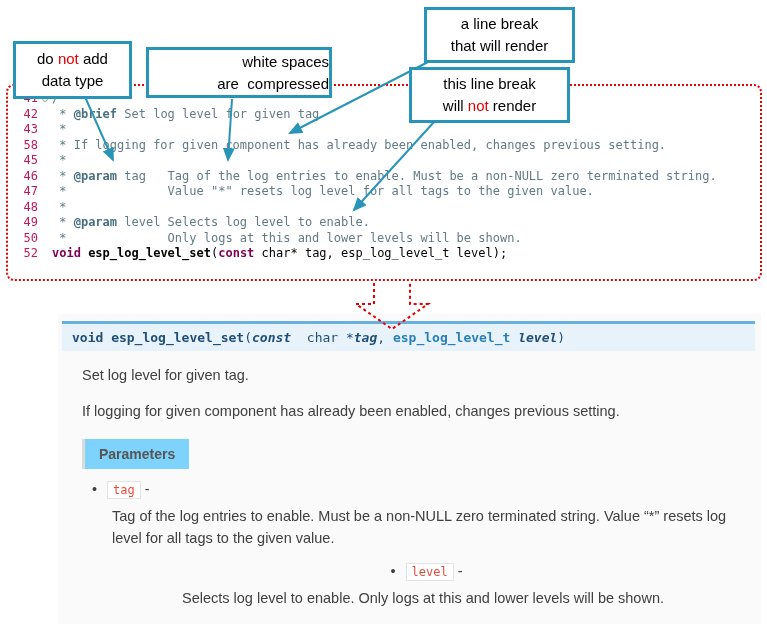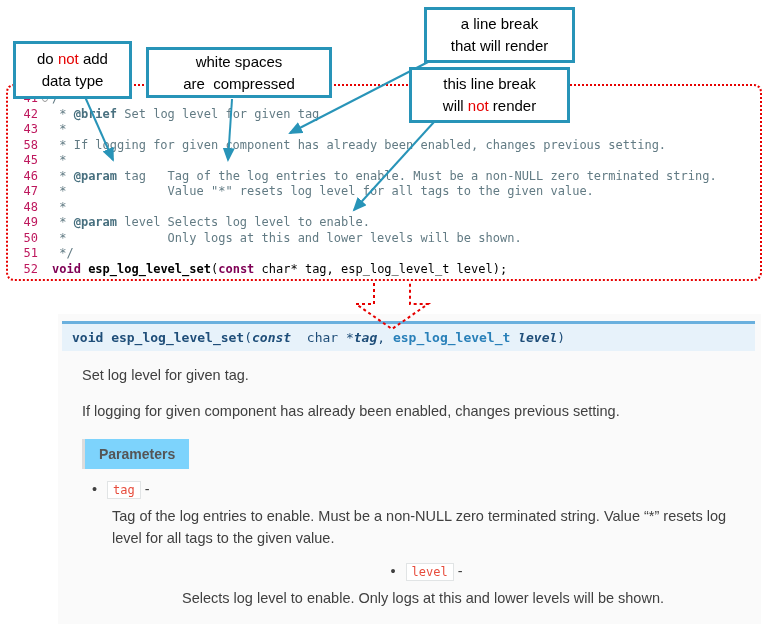--- a/index.html
+++ b/index.html
@@ -69,21 +69,21 @@
     <line class="tline" x1="430" y1="61" x2="290" y2="133" marker-end="url(#tealhead)"></line>
     <line class="tline" x1="434" y1="122" x2="354" y2="210" marker-end="url(#tealhead)"></line>
     <path class="redarrow" d="M374,283 L374,304 L356,304 L392,329 L428,304 L410,304 L410,283"></path>
   </svg>
 
   <div class="callout" style="left:13px; top:13px; width:119px; height:58px;margin-top:28px;">
     <div><span>do </span><span class="red">not</span><span> add</span></div>
     <div><span>data type</span></div>
   </div>
 
-  <div class="callout" style="left:146px; top:47px; width:186px; height:51px;">
+  <div class="callout" style="left:146px; top:47px; width:186px; height:51px;align-items:flex-end;">
     <div><span>white spaces</span></div>
     <div><span>are  compressed</span></div>
   </div>
 
   <div class="callout" style="left:424px; top:7px; width:151px; height:56px;">
     <div><span>a line break</span></div>
     <div><span>that will render</span></div>
   </div>
 
   <div class="callout" style="left:409px; top:67px; width:161px; height:56px;">
@@ -95,21 +95,20 @@
     <div class="code-line"><span class="ln">41</span><span class="fold">⊖</span><span class="cmt">/**</span></div>
     <div class="code-line"><span class="ln">42</span><span class="fold"></span><span class="cmt"> * </span><span class="doxy">@brief</span><span class="cmt"> Set log level for given tag</span></div>
     <div class="code-line"><span class="ln">43</span><span class="fold"></span><span class="cmt"> *</span></div>
     <div class="code-line"><span class="ln">58</span><span class="fold"></span><span class="cmt"> * If logging for given component has already been enabled, changes previous setting.</span></div>
     <div class="code-line"><span class="ln">45</span><span class="fold"></span><span class="cmt"> *</span></div>
     <div class="code-line"><span class="ln">46</span><span class="fold"></span><span class="cmt"> * </span><span class="doxy">@param</span><span class="cmt"> tag   Tag of the log entries to enable. Must be a non-NULL zero terminated string.</span></div>
     <div class="code-line"><span class="ln">47</span><span class="fold"></span><span class="cmt"> *              Value "*" resets log level for all tags to the given value.</span></div>
     <div class="code-line"><span class="ln">48</span><span class="fold"></span><span class="cmt"> *</span></div>
     <div class="code-line"><span class="ln">49</span><span class="fold"></span><span class="cmt"> * </span><span class="doxy">@param</span><span class="cmt"> level Selects log level to enable.</span></div>
     <div class="code-line"><span class="ln">50</span><span class="fold"></span><span class="cmt"> *              Only logs at this and lower levels will be shown.</span></div>
-    <div class="code-line"><span class="ln">51</span><span class="fold"></span><span class="cmt"> */</span></div>
     <div class="code-line"><span class="ln">52</span><span class="fold"></span><span class="kw">void</span><span class="plain"> </span><span class="fn">esp_log_level_set</span><span class="plain">(</span><span class="kw">const</span><span class="plain"> char* tag, esp_log_level_t level);</span></div>
   </div>
 
   <div class="doc">
     <div class="sig"><span class="sg-b">void</span><span class="sg-b"> esp_log_level_set</span><span>(</span><span class="sg-bi">const</span><span>  char *</span><span class="sg-bi">tag</span><span>, </span><span class="sg-t">esp_log_level_t</span><span> </span><span class="sg-bi">level</span><span>)</span></div>
 
     <p>Set log level for given tag.</p>
     <p>If logging for given component has already been enabled, changes previous setting.</p>
 
     <div class="params-label">Parameters</div>

